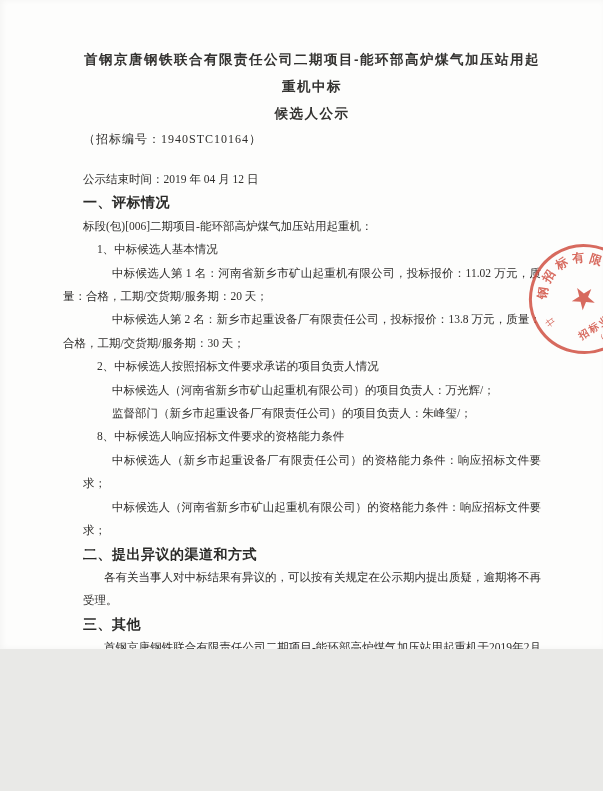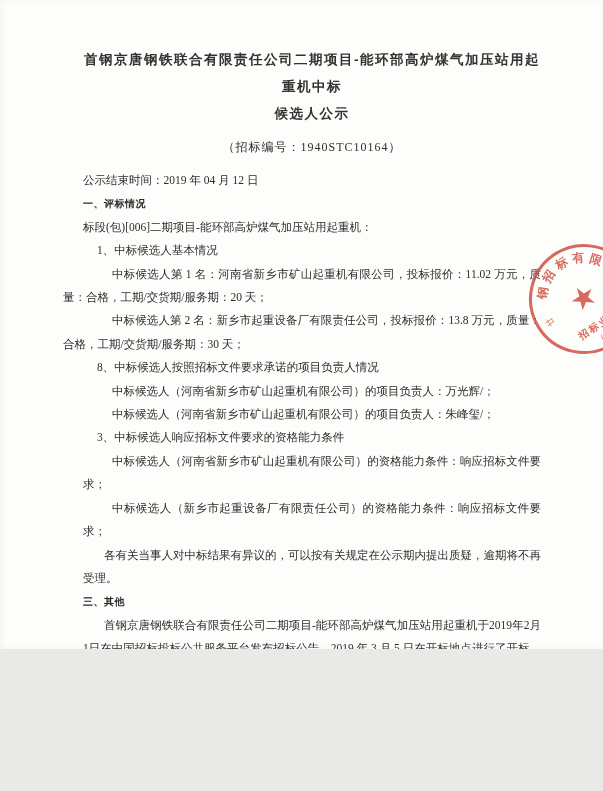--- a/index.html
+++ b/index.html
@@ -11,28 +11,28 @@
     box-shadow:inset 2px 0 6px rgba(0,0,0,0.04);
   }
   .content { position:absolute; left:83px; top:0; width:458px; }
   .title {
     margin:46px 0 0 0;
     font-family:"Liberation Sans","DejaVu Sans",sans-serif;
     font-weight:bold; font-size:13.5px; line-height:27px;
     text-align:center; letter-spacing:1.5px; color:#333230;
   }
   .tender {
-    margin:8px; font-size:12px; line-height:24px;
-    text-align:center; letter-spacing:1px;
+    margin:0; font-size:12px; line-height:24px;
+    letter-spacing:1px;
   }
   p { margin:0; font-size:11.5px; line-height:23.4px; text-align:justify; }
-  .meta { margin-top:10px; }
+  .meta { margin-top:17px; }
   .h {
     font-family:"Liberation Sans","DejaVu Sans",sans-serif;
-    font-weight:bold; font-size:10px; line-height:23.4px;
+    font-weight:bold; font-size:14px; line-height:23.4px;
     letter-spacing:0.5px; color:#2a2a28; text-align:left;
   }
   .item { margin-left:14px; }
   .cand { margin-left:-20px; text-indent:49px; }
   .sub  { text-indent:29px; }
   .para { text-indent:21px; }
 
   
   .seal {
     position:absolute; left:529px; top:244px; width:110px; height:110px;
@@ -68,27 +68,28 @@
     </div>
     <p class="tender">（招标编号：1940STC10164）</p>
 
     <p class="meta">公示结束时间：2019 年 04 月 12 日</p>
 
     <p class="h">一、评标情况</p>
     <p>标段(包)[006]二期项目-能环部高炉煤气加压站用起重机：</p>
     <p class="item">1、中标候选人基本情况</p>
     <p class="cand">中标候选人第 1 名：河南省新乡市矿山起重机有限公司，投标报价：11.02 万元，质量：合格，工期/交货期/服务期：20 天；</p>
     <p class="cand">中标候选人第 2 名：新乡市起重设备厂有限责任公司，投标报价：13.8 万元，质量：合格，工期/交货期/服务期：30 天；</p>
-    <p class="item">8、中标候选人按照招标文件要求承诺的项目负责人情况</p>
+    <p class="item">2、中标候选人按照招标文件要求承诺的项目负责人情况</p>
     <p class="sub">中标候选人（河南省新乡市矿山起重机有限公司）的项目负责人：万光辉/；</p>
-    <p class="sub">中标候选人（河南省新乡市矿山起重机有限公司）的项目负责人：朱峰玺/；</p>
-    <p class="item">3、中标候选人响应招标文件要求的资格能力条件</p>
+    <p class="sub">监督部门（新乡市起重设备厂有限责任公司）的项目负责人：朱峰玺/；</p>
+    <p class="item">8、中标候选人响应招标文件要求的资格能力条件</p>
+    <p class="sub">中标候选人（新乡市起重设备厂有限责任公司）的资格能力条件：响应招标文件要求；</p>
     <p class="sub">中标候选人（河南省新乡市矿山起重机有限公司）的资格能力条件：响应招标文件要求；</p>
-    <p class="sub">中标候选人（新乡市起重设备厂有限责任公司）的资格能力条件：响应招标文件要求；</p>
 
+    <p class="h">二、提出异议的渠道和方式</p>
     <p class="para">各有关当事人对中标结果有异议的，可以按有关规定在公示期内提出质疑，逾期将不再受理。</p>
 
     <p class="h">三、其他</p>
     <p class="para">首钢京唐钢铁联合有限责任公司二期项目-能环部高炉煤气加压站用起重机于2019年2月1日在中国招标投标公共服务平台发布招标公告，2019 年 3 月 5 日在开标地点进行了开标，评委会根据相关招标程序进行了评标，根据评标委员会提交的评标报告，现公示中标候选人。</p>
 
 
     <p class="h">五、联系方式</p>
   </div>
 
   <div class="seal">

